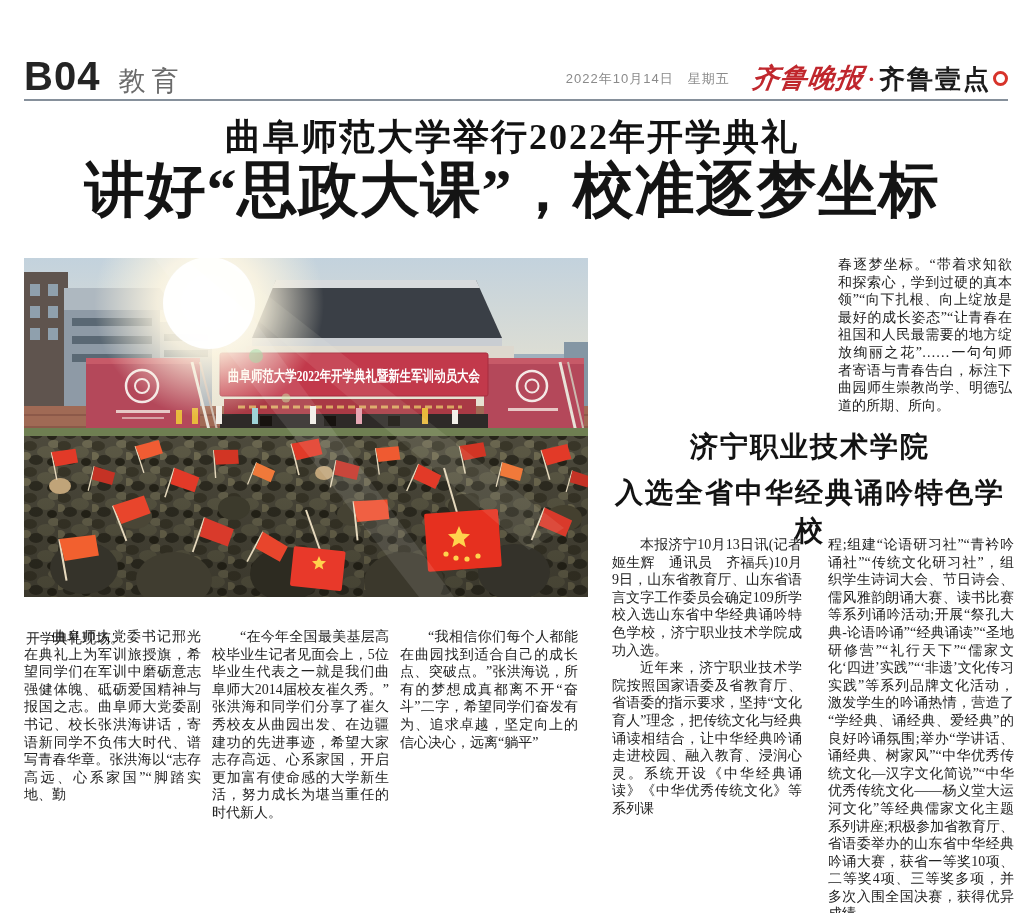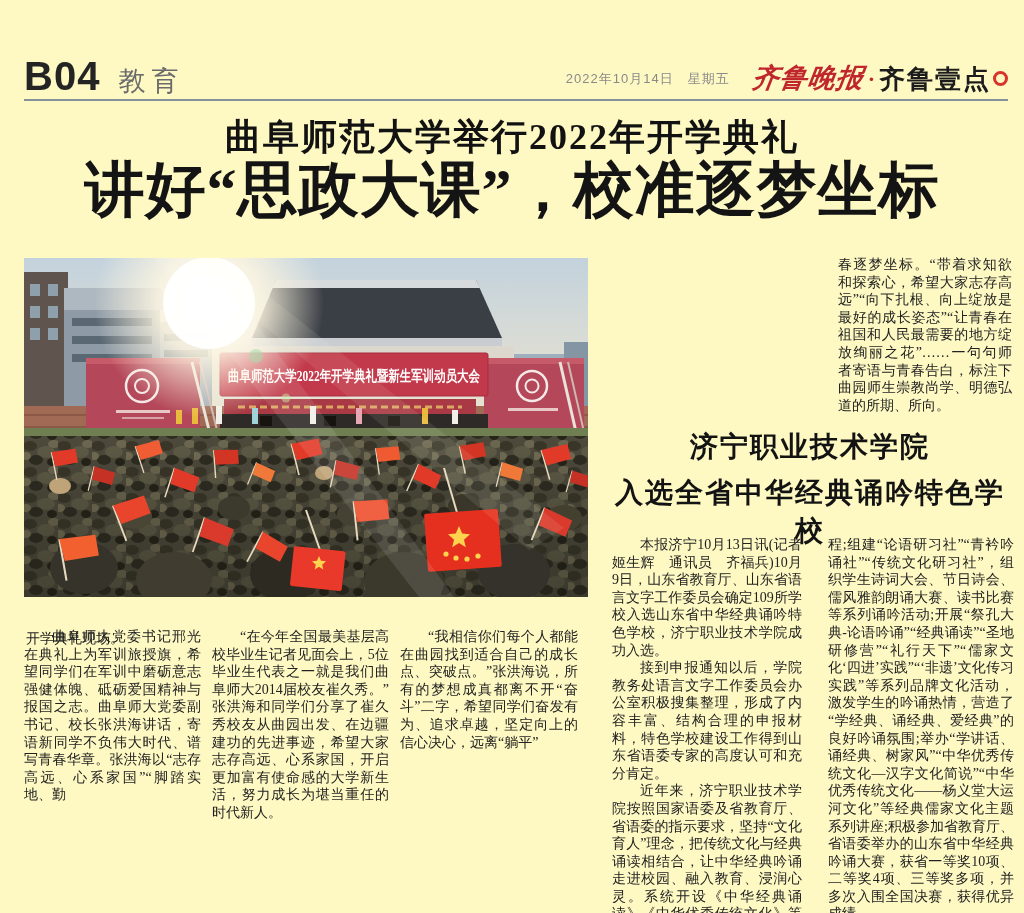--- a/index.html
+++ b/index.html
@@ -1,16 +1,16 @@
 <!DOCTYPE html>
 <html lang="zh"><head>
 <meta charset="utf-8">
 <style>
   html,body{margin:0;padding:0;background:#e9e9e9;}
-  #page{position:relative;width:1024px;height:913px;background:#fef9c3;margin:0 auto;overflow:hidden;
+  #page{position:relative;width:1024px;height:913px;background:#ffffff;margin:0 auto;overflow:hidden;
         font-family:"Liberation Serif","DejaVu Serif",serif;color:#1e1e1e;}
 
   
   .masthead{position:absolute;left:24px;top:50px;width:984px;height:46px;display:flex;
             justify-content:space-between;align-items:flex-end;}
   .mh-left{display:flex;align-items:baseline;gap:18px;}
   .section-code{font-family:"Liberation Sans","DejaVu Sans",sans-serif;font-size:40px;font-weight:bold;
                 color:#242424;letter-spacing:1px;line-height:1;}
   .section-name{font-family:"Liberation Sans","DejaVu Sans",sans-serif;font-size:27px;color:#6b6b6b;
                 letter-spacing:6px;line-height:1;}
@@ -265,28 +265,27 @@
     <p class="ind">曲阜师大党委书记邢光在典礼上为军训旅授旗，希望同学们在军训中磨砺意志强健体魄、砥砺爱国精神与报国之志。曲阜师大党委副书记、校长张洪海讲话，寄语新同学不负伟大时代、谱写青春华章。张洪海以“志存高远、心系家国”“脚踏实地、勤</p>
   </div>
   <div class="col" style="left:212px;top:628px;width:177px;">
     <p class="ind">“在今年全国最美基层高校毕业生记者见面会上，5位毕业生代表之一就是我们曲阜师大2014届校友崔久秀。”张洪海和同学们分享了崔久秀校友从曲园出发、在边疆建功的先进事迹，希望大家志存高远、心系家国，开启更加富有使命感的大学新生活，努力成长为堪当重任的时代新人。</p>
   </div>
   <div class="col" style="left:400px;top:628px;width:178px;">
     <p class="ind">“我相信你们每个人都能在曲园找到适合自己的成长点、突破点。”张洪海说，所有的梦想成真都离不开“奋斗”二字，希望同学们奋发有为、追求卓越，坚定向上的信心决心，远离“躺平”</p>
   </div>
 
   <div class="col" style="left:838px;top:256px;width:174px;">
-    <p>春逐梦坐标。“带着求知欲和探索心，希望大家志存高远”“向下扎根、向上绽放是最好的成长姿态”“让青春在祖国和人民最需要的地方绽放绚丽之花”……一句句师者寄语与青春告白，标注下曲园师生崇教尚学、明德弘道的所期、所向。</p>
+    <p>春逐梦坐标。“带着求知欲和探索心，学到过硬的真本领”“向下扎根、向上绽放是最好的成长姿态”“让青春在祖国和人民最需要的地方绽放绚丽之花”……一句句师者寄语与青春告白，标注下曲园师生崇教尚学、明德弘道的所期、所向。</p>
   </div>
 
   <div class="h2l" style="top:474px;">入选全省中华经典诵吟特色学校</div>
   <div class="h2l" style="top:428px;">济宁职业技术学院</div>
 
   <div class="col" style="left:612px;top:536px;width:190px;">
     <p class="ind"><b class="lead">本报济宁10月13日讯(记者　姬生辉　通讯员　齐福兵)</b><span>10月9日，山东省教育厅、山东省语言文字工作委员会确定109所学校入选山东省中华经典诵吟特色学校，济宁职业技术学院成功入选。</span></p>
-    <p class="ind">接到申报通知以后，学院教务处语言文字工作委员会办公室积极搜集整理，形成了内容丰富、结构合理的申报材料，特色学校建设工作得到山东省语委专家的高度认可和充分肯定。</p>
     <p class="ind">近年来，济宁职业技术学院按照国家语委及省教育厅、省语委的指示要求，坚持“文化育人”理念，把传统文化与经典诵读相结合，让中华经典吟诵走进校园、融入教育、浸润心灵。系统开设《中华经典诵读》《中华优秀传统文化》等系列课</p>
   </div>
   <div class="col" style="left:828px;top:536px;width:186px;">
     <p>程;组建“论语研习社”“青衿吟诵社”“传统文化研习社”，组织学生诗词大会、节日诗会、儒风雅韵朗诵大赛、读书比赛等系列诵吟活动;开展“祭孔大典-论语吟诵”“经典诵读”“圣地研修营”“礼行天下”“儒家文化‘四进’实践”“‘非遗’文化传习实践”等系列品牌文化活动，激发学生的吟诵热情，营造了“学经典、诵经典、爱经典”的良好吟诵氛围;举办“学讲话、诵经典、树家风”“中华优秀传统文化—汉字文化简说”“中华优秀传统文化——杨义堂大运河文化”等经典儒家文化主题系列讲座;积极参加省教育厅、省语委举办的山东省中华经典吟诵大赛，获省一等奖10项、二等奖4项、三等奖多项，并多次入围全国决赛，获得优异成绩。</p>
   </div>
 
 </div>
 
 </body></html>

